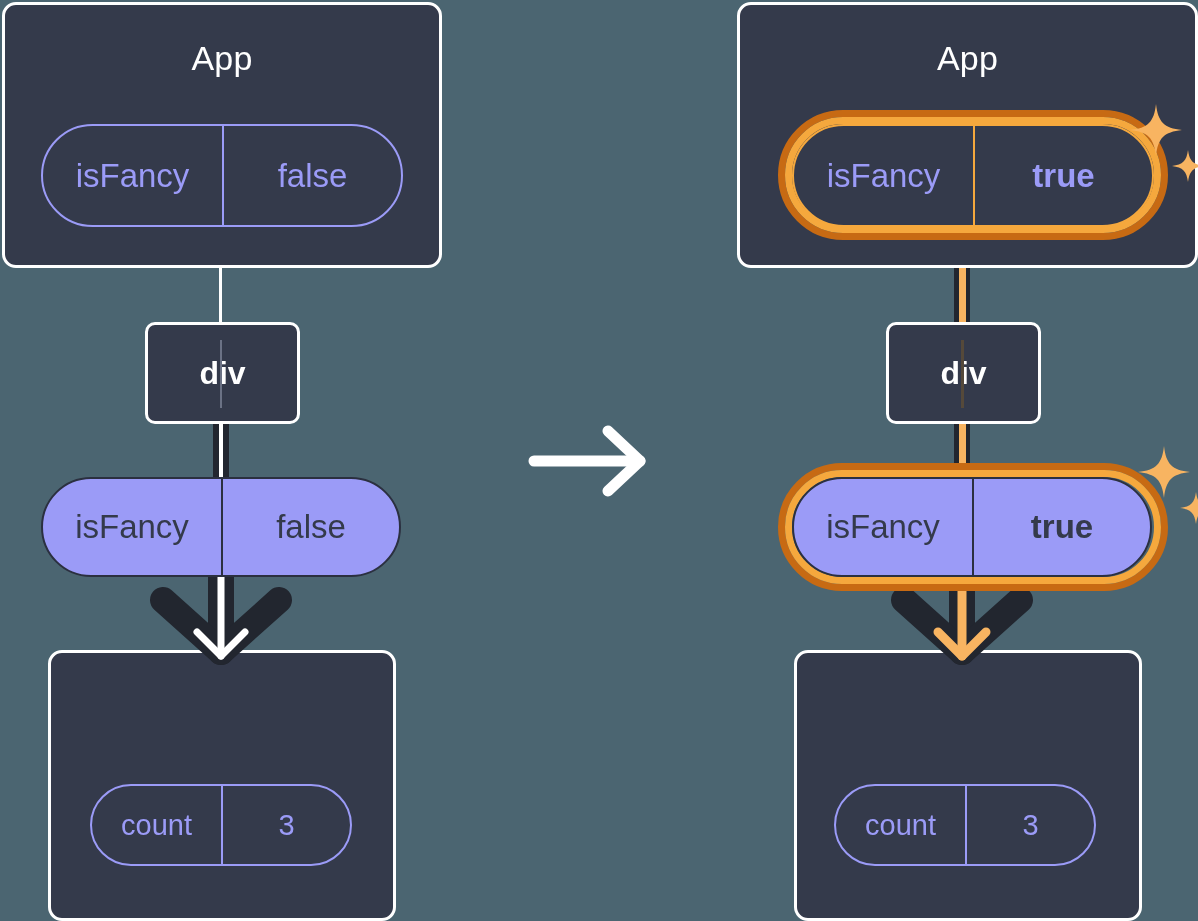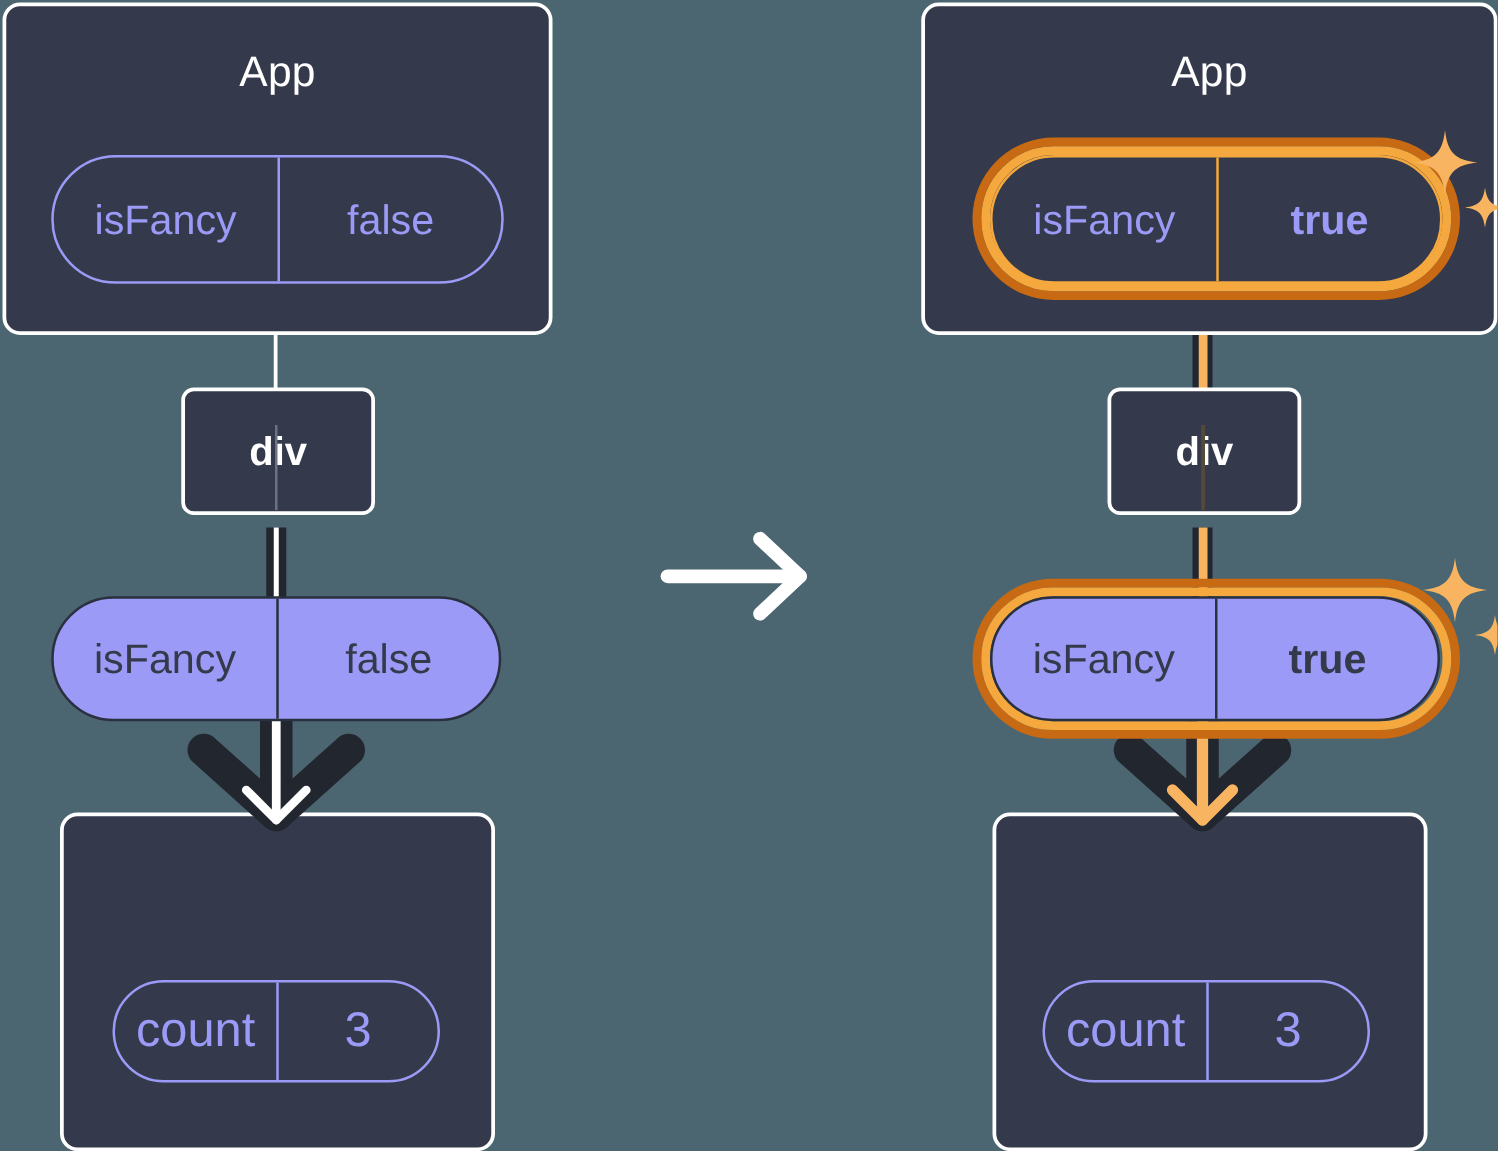--- a/index.html
+++ b/index.html
@@ -58,21 +58,21 @@
     left: 48px;
     top: 650px;
     width: 348px;
     height: 271px;
   }
 
   
   .divbox {
     position: absolute;
     left: 145px;
-    top: 310px;
+    top: 322px;
     width: 155px;
     height: 102px;
     background: #343a4b;
     border: 3px solid #ffffff;
     border-radius: 10px;
     box-sizing: border-box;
     z-index: 6;
     display: flex;
     align-items: center;
     justify-content: center;
@@ -122,21 +122,21 @@
   }
   .pill-filled .seg-key,
   .pill-filled .seg-val {
     color: #343a4b;
     font-size: 33px;
   }
   .pill-filled .seg-val { border-left: 2px solid #2b3040; }
 
   
   .pill-small .seg-key,
-  .pill-small .seg-val { font-size: 39px; }
+  .pill-small .seg-val { font-size: 29px; }
 
   
   .bold-val { font-weight: 700; }
 
   
   .hl {
     position: absolute;
     border-radius: 999px;
     border: 7px solid #c76a13;
     box-sizing: border-box;

